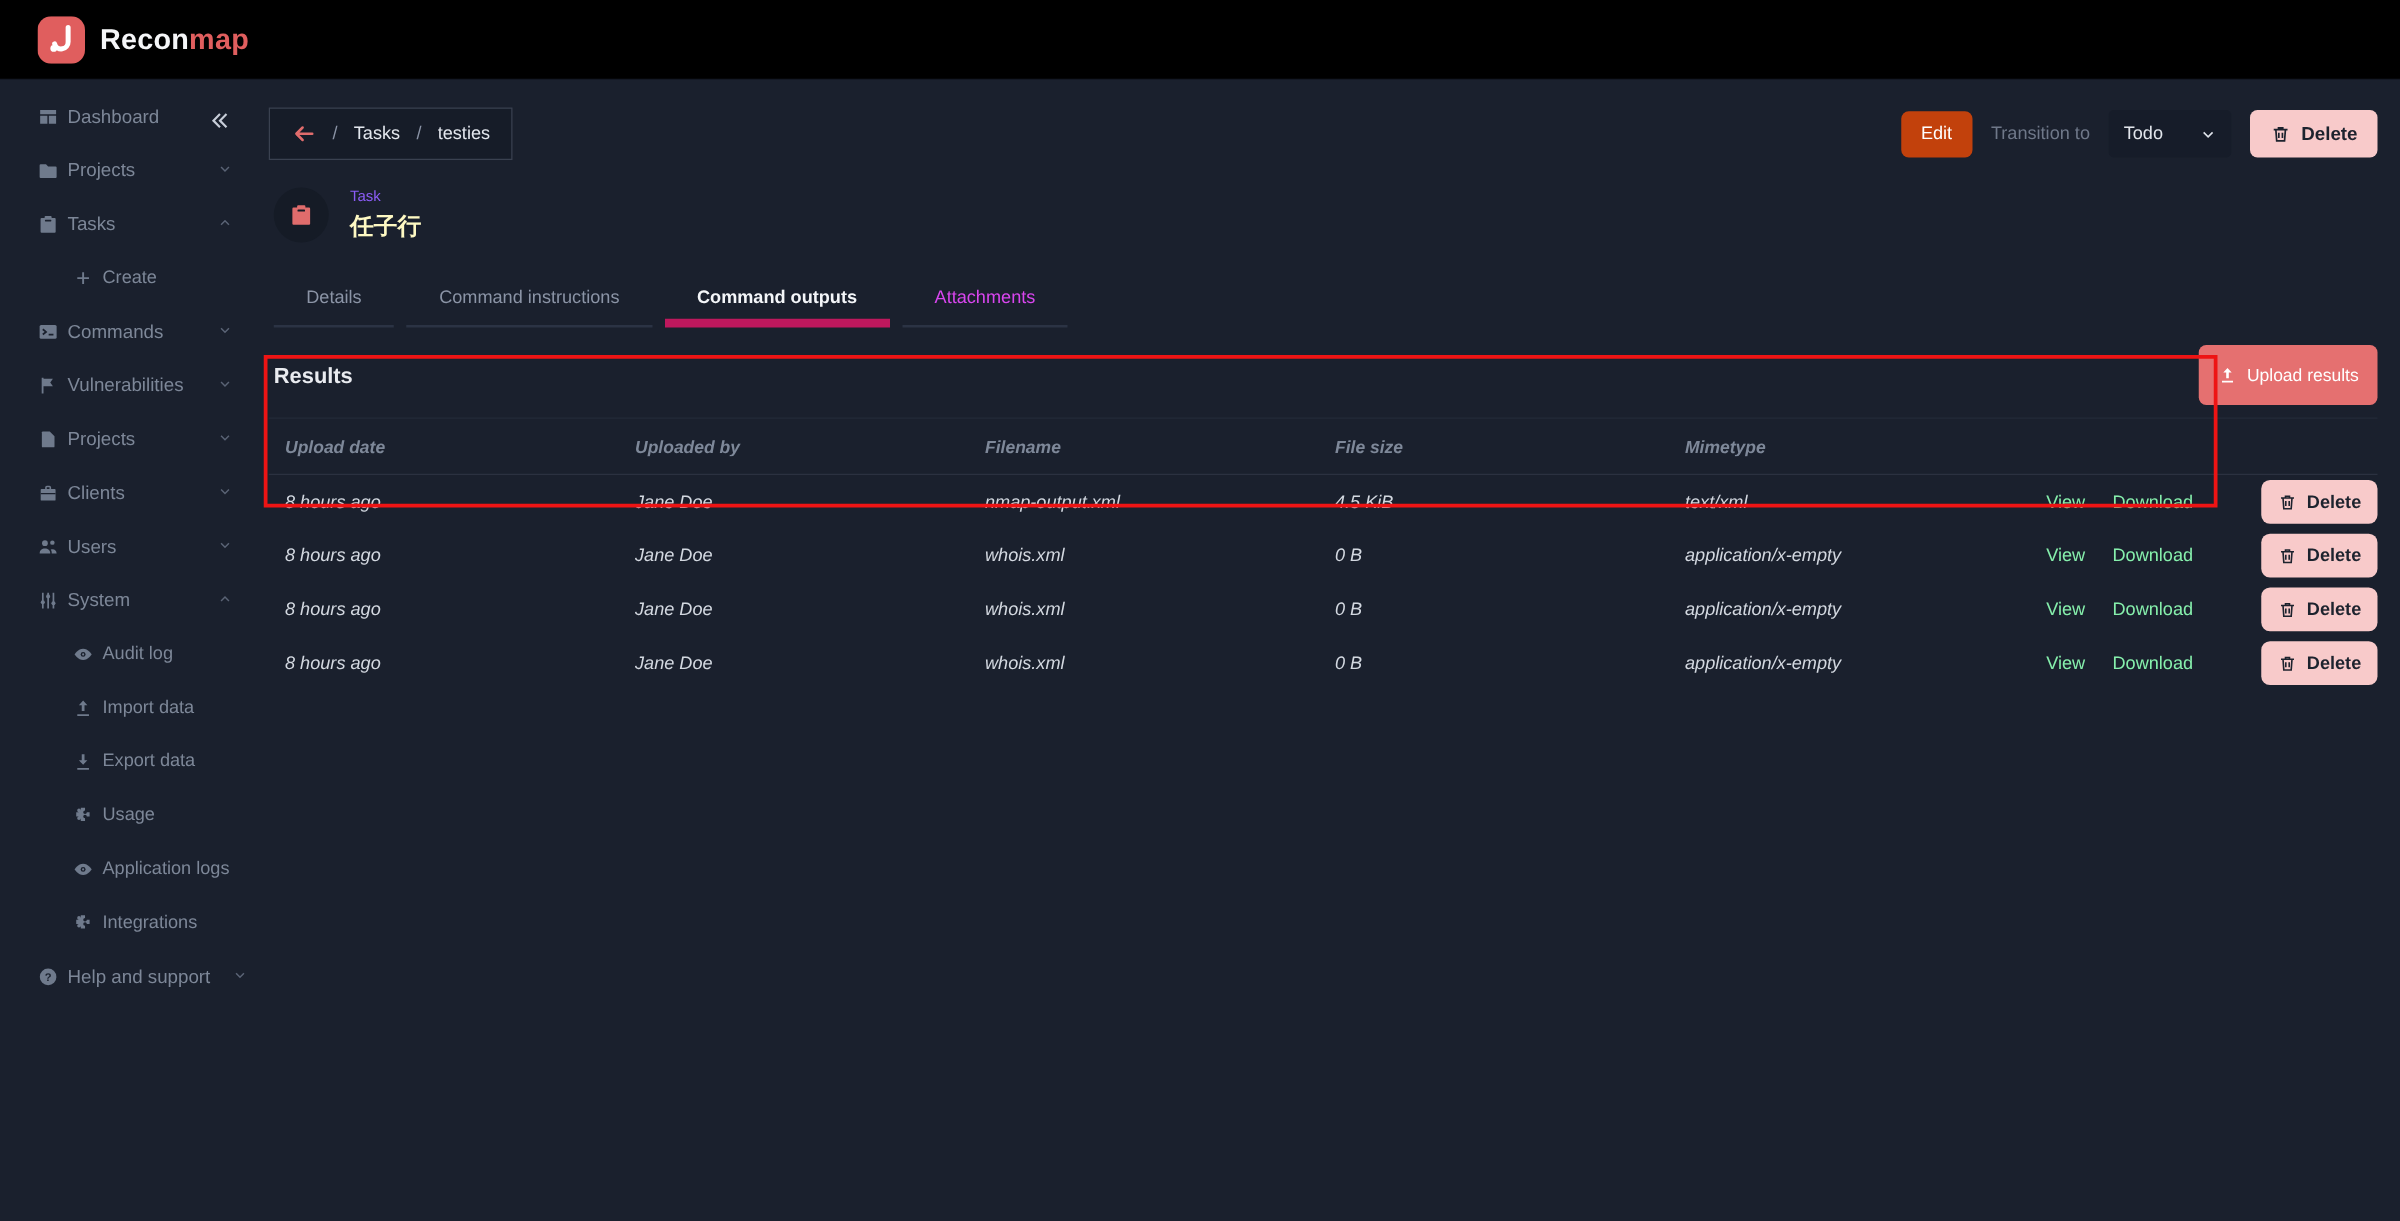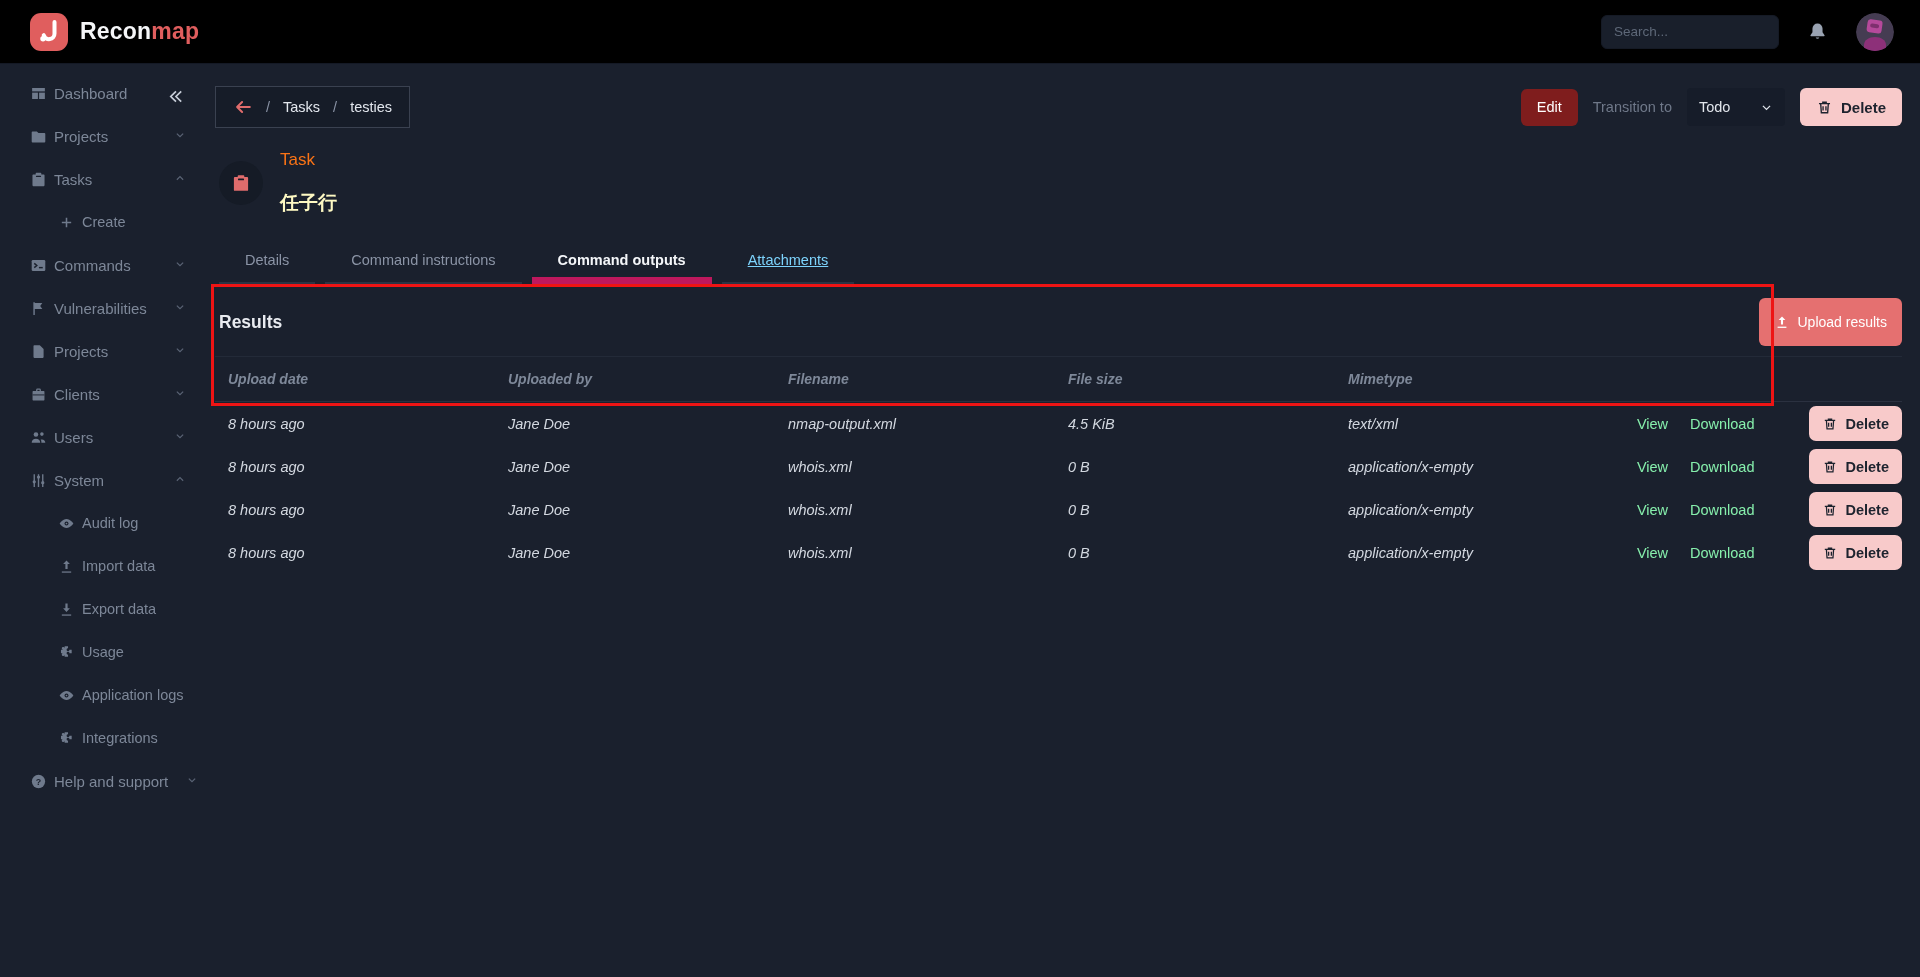--- a/index.html
+++ b/index.html
@@ -58,47 +58,47 @@
     display:flex; align-items:center; gap:13px; border:1px solid #3a4150;
     background:#161c28; padding:0 17px; height:42px; font-size:14.5px; color:#dfe3ea;
   }
   .back-arrow { color:#e06c6c; cursor:pointer; }
   .back-arrow svg { width:20px; height:20px; }
   .crumb-sep { color:#8a93a5; }
   .crumb-link { color:#e3e7ee; cursor:pointer; }
 
   .head-actions { display:flex; align-items:center; gap:15px; }
   .btn { border:none; cursor:pointer; font-family:inherit; }
-  .btn-coral { background:#7f1d1d; color:#fff; border-radius:6px; height:37px; padding:0 16px; font-size:14.5px; }
+  .btn-coral { background:#c2410c; color:#fff; border-radius:6px; height:37px; padding:0 16px; font-size:14.5px; }
   .transition-label { color:#6f7889; font-size:14.5px; }
   .select {
     background:#161c29; border-radius:4px; height:38px; min-width:98px;
     display:flex; align-items:center; justify-content:space-between;
     padding:0 12px; color:#e2e6ec; font-size:14.5px; gap:12px; cursor:pointer;
   }
   .select svg { width:13px; height:13px; color:#dfe3ea; }
   .btn-pink {
     background:#f8caca; color:#1d232e; border-radius:6px; height:38px; padding:0 16px;
     font-size:15px; font-weight:bold; display:flex; align-items:center; gap:8px;
   }
   .btn-pink svg { width:17px; height:17px; }
 
   .task-head { display:flex; align-items:center; gap:17px; margin-top:22px; padding-left:4px; }
   .task-avatar {
     width:44px; height:44px; border-radius:50%; background:#151b26;
     display:flex; align-items:center; justify-content:center; color:#e06c6c;
   }
   .task-avatar svg { width:20px; height:20px; }
-  .task-type { color:#f97316; font-size:17px; margin-bottom:20px; }
+  .task-type { color:#8b5cf6; font-size:12px; margin-bottom:4px; }
   .task-title { font-size:19px; color:#fef9c3; font-weight:bold; }
 
   .tabs { display:flex; gap:10px; margin-top:28px; padding-left:4px; }
   .tab { padding:8px 26px 10px; font-size:14.5px; color:#8b94a6; border-bottom:2px solid #2b3344; cursor:pointer; }
   .tab.active { color:#f4f6f9; border-bottom:7px solid #be185d; font-weight:bold; padding-bottom:9px; }
-  .tab.dim { color:#7dd3fc;text-decoration:underline; }
+  .tab.dim { color:#d946ef; }
 
   .results-head { display:flex; justify-content:space-between; align-items:center; margin-top:14px; padding-left:4px; }
   .results-title { font-size:17.5px; color:#e9ebf0; font-weight:bold; }
   .btn-upload {
     background:#e57070; color:#fff; height:48px; border-radius:6px; padding:0 15px;
     display:flex; gap:8px; align-items:center; font-size:14px;
   }
   .btn-upload svg { width:16px; height:16px; }
 
   .table { margin-top:10px; }
@@ -131,39 +131,20 @@
 <header class="topbar">
   <div class="brand">
     <span class="logo-badge">
       <svg viewBox="0 0 38 38">
           <rect width="38" height="38" rx="11" fill="#e05e5e"></rect>
           <path d="M24.5 9v11.5a5.5 5.5 0 0 1-10.8 1.6" stroke="#fff" stroke-width="4" fill="none" stroke-linecap="round"></path>
           <circle cx="13" cy="25.7" r="2.7" fill="#fff"></circle>
         </svg>
     </span>
     <span class="brand-text"><span>Recon</span><span class="brand-accent">map</span></span>
-  </div>
-  <div class="topbar-right">
-    <input class="search" placeholder="Search..." style="">
-    <span class="bell">
-      <svg viewBox="0 0 20 20" fill="currentColor">
-          <path d="M10 2.3a4.8 4.8 0 0 1 4.8 4.8v3.6l1.9 2.9c.2.4 0 .9-.5.9H3.8c-.5 0-.7-.5-.5-.9l1.9-2.9V7.1A4.8 4.8 0 0 1 10 2.3z"></path>
-          <path d="M8.3 15.6a1.8 1.8 0 0 0 3.4 0z"></path>
-        </svg>
-    </span>
-    <span class="avatar">
-      <svg viewBox="0 0 38 38">
-          <circle cx="19" cy="19" r="19" fill="#453c52"></circle>
-          <g transform="rotate(8 19 14)">
-            <rect x="11" y="7" width="15" height="13" rx="3" fill="#b5499b"></rect>
-            <rect x="14" y="11" width="9" height="4" rx="2" fill="#7e2f6e"></rect>
-          </g>
-          <path d="M8 32c0-5 5-8 11-8s11 3 11 8v6H8z" fill="#8d3079"></path>
-        </svg>
-    </span>
   </div>
 </header>
 
 <div class="layout">
 
   <nav class="sidebar">
     <span class="collapse-btn">
       <svg viewBox="0 0 20 20" fill="none" stroke="currentColor" stroke-width="1.8">
           <path d="M10.5 4.5L5 10l5.5 5.5M16 4.5L10.5 10l5.5 5.5"></path>
         </svg>

